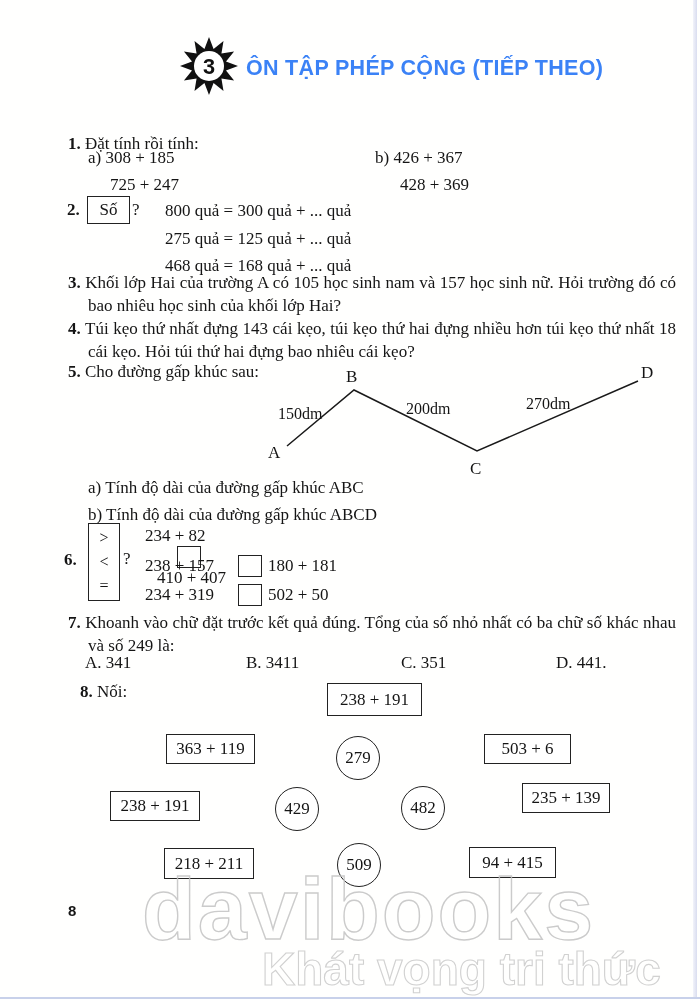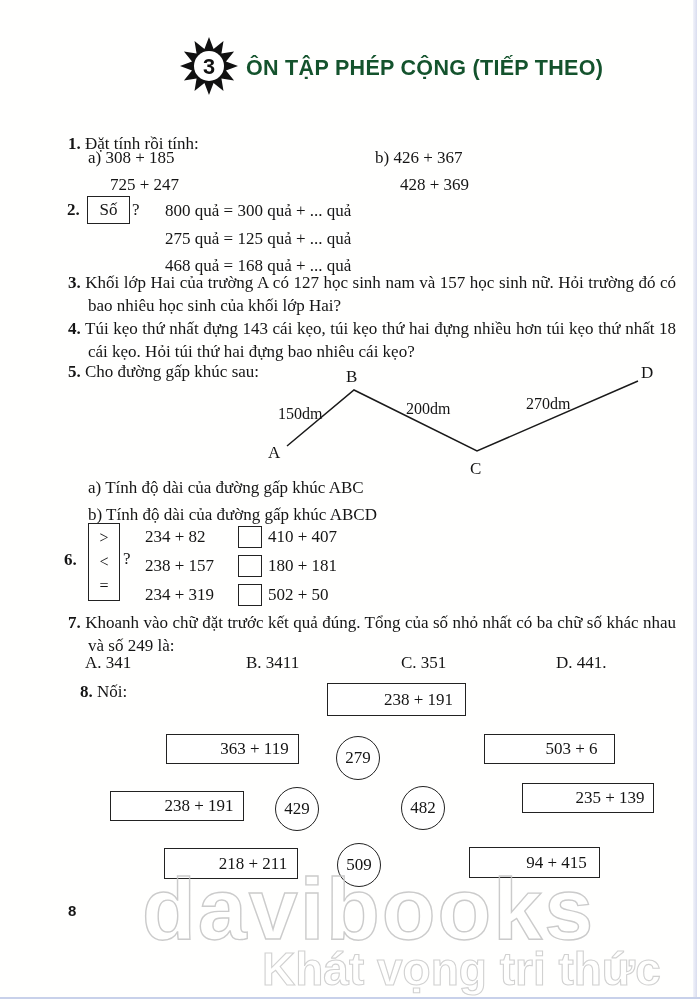--- a/index.html
+++ b/index.html
@@ -3,41 +3,41 @@
 <meta charset="utf-8">
 <style>
   html,body{margin:0;padding:0;background:#fff;}
   .page{position:relative;width:700px;height:999px;background:#fffffe;overflow:hidden;
         font-family:"Liberation Serif","DejaVu Serif",serif;color:#151515;font-size:17px;}
   .abs{position:absolute;}
   .bold{font-weight:bold;}
   
   .badge{position:absolute;left:180px;top:37px;width:58px;height:58px;}
   .title{position:absolute;left:246px;top:56px;font-family:"Liberation Sans","DejaVu Sans",sans-serif;
-         font-weight:bold;font-size:21.5px;letter-spacing:.3px;color:#14532d;}
+         font-weight:bold;font-size:21.5px;letter-spacing:.3px;color:#3b82f6;}
   
   .para{position:absolute;left:68px;width:588px;text-align:justify;line-height:23px;
         padding-left:20px;text-indent:-20px;}
   .exnum{font-weight:bold;}
   
   .so-box{position:absolute;left:87px;top:196px;width:41px;height:26px;border:1.6px solid #222;
           display:flex;align-items:center;justify-content:center;}
   
   .cmp-box{position:absolute;left:88px;top:523px;width:30px;height:72px;border:1.6px solid #222;
            display:flex;flex-direction:column;align-items:center;justify-content:space-around;
            font-size:16px;padding:2px 0;}
   .cmp-row{position:absolute;left:145px;display:flex;align-items:center;}
   .cmp-left{display:inline-block;width:93px;}
   .cmp-empty{display:inline-block;width:22px;height:20px;border:1.6px solid #222;margin-right:6px;}
   .cmp-right{display:inline-block;}
   
   .opt{position:absolute;top:653px;}
   
   .match-box{position:absolute;border:1.7px solid #222;display:flex;align-items:center;
-             justify-content:center;font-size:17px;background:#fff;padding-left:44px;}
+             justify-content:center;font-size:17px;background:#fff;}
   .match-circle{position:absolute;border:1.7px solid #222;border-radius:50%;display:flex;
                 align-items:center;justify-content:center;font-size:17px;background:#fff;}
   
   .diagram{position:absolute;left:255px;top:358px;}
   
   .wm{position:absolute;font-family:"Liberation Sans","DejaVu Sans",sans-serif;font-weight:bold;
       color:transparent;-webkit-text-stroke:1.4px #c3c3c3;opacity:.85;pointer-events:none;}
   .wm-brand{left:142px;top:858px;font-size:88px;letter-spacing:2px;}
   .wm-slogan{left:262px;top:942px;font-size:46px;-webkit-text-stroke:1.1px #c9c9c9;}
   
@@ -73,21 +73,21 @@
 
   <div class="abs bold" style="left:67px;top:200px;">2.</div>
   <div class="so-box">Số</div>
   <div class="abs" style="left:132px;top:200px;">?</div>
   <div class="abs" style="left:165px;top:201px;">800 quả = 300 quả + ... quả</div>
   <div class="abs" style="left:165px;top:229px;">275 quả = 125 quả + ... quả</div>
   <div class="abs" style="left:165px;top:256px;">468 quả = 168 quả + ... quả</div>
 
   <div class="para" style="top:271px;">
     <span class="exnum">3.</span>
-    <span>Khối lớp Hai của trường A có 127 học sinh nam và 157 học sinh nữ. Hỏi trường đó có bao nhiêu học sinh của khối lớp Hai?</span>
+    <span>Khối lớp Hai của trường A có 105 học sinh nam và 157 học sinh nữ. Hỏi trường đó có bao nhiêu học sinh của khối lớp Hai?</span>
   </div>
 
   <div class="para" style="top:317px;">
     <span class="exnum">4.</span>
     <span>Túi kẹo thứ nhất đựng 143 cái kẹo, túi kẹo thứ hai đựng nhiều hơn túi kẹo thứ nhất 18 cái kẹo. Hỏi túi thứ hai đựng bao nhiêu cái kẹo?</span>
   </div>
 
   <div class="abs" style="left:68px;top:362px;">
     <span class="exnum">5.</span>
     <span>Cho đường gấp khúc sau:</span>
@@ -105,21 +105,21 @@
   <div class="abs" style="left:88px;top:478px;">a) Tính độ dài của đường gấp khúc ABC</div>
   <div class="abs" style="left:88px;top:505px;">b) Tính độ dài của đường gấp khúc ABCD</div>
 
   <div class="abs bold" style="left:64px;top:550px;">6.</div>
   <div class="cmp-box">
     <span>&gt;</span>
     <span>&lt;</span>
     <span>=</span>
   </div>
   <div class="abs" style="left:123px;top:549px;">?</div>
-  <div class="cmp-row" style="top:526px;">
+  <div class="cmp-row" style="top:526px;flex-direction:column;">
     <span class="cmp-left">234 + 82</span>
     <span class="cmp-empty"></span>
     <span class="cmp-right">410 + 407</span>
   </div>
   <div class="cmp-row" style="top:555px;">
     <span class="cmp-left">238 + 157</span>
     <span class="cmp-empty"></span>
     <span class="cmp-right">180 + 181</span>
   </div>
   <div class="cmp-row" style="top:584px;">

